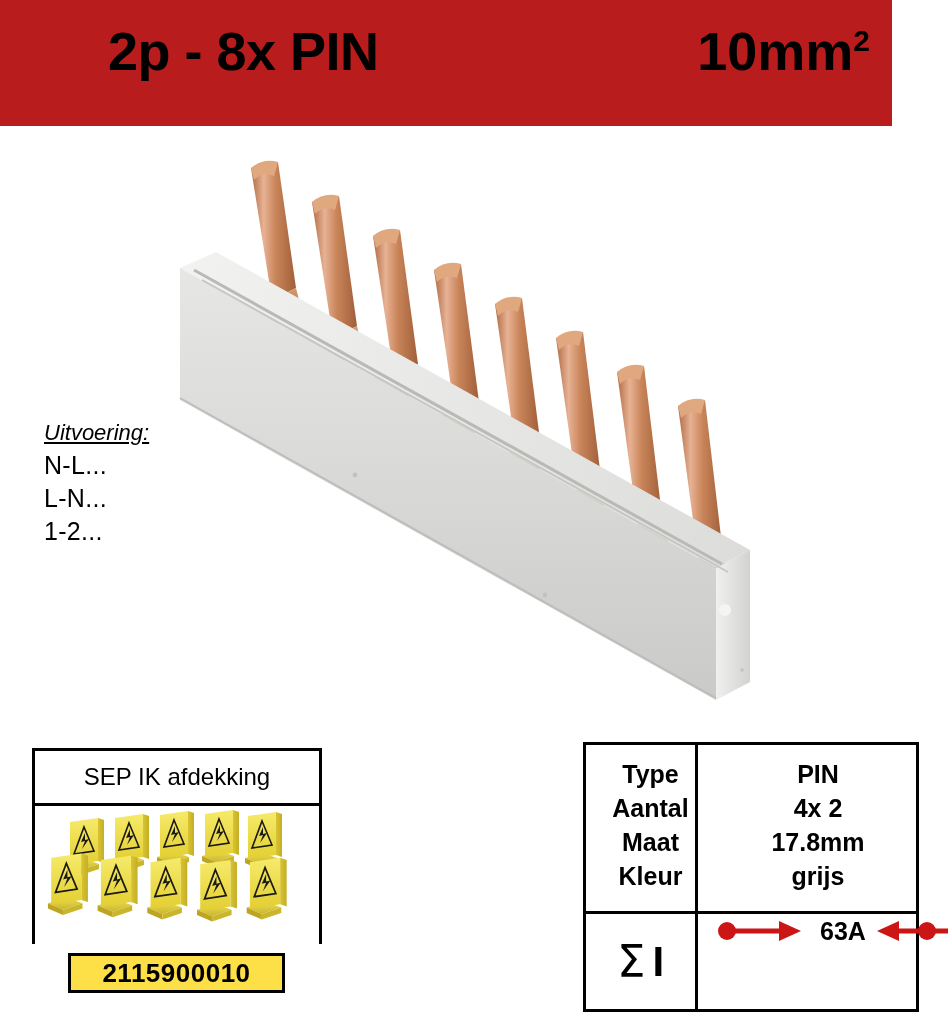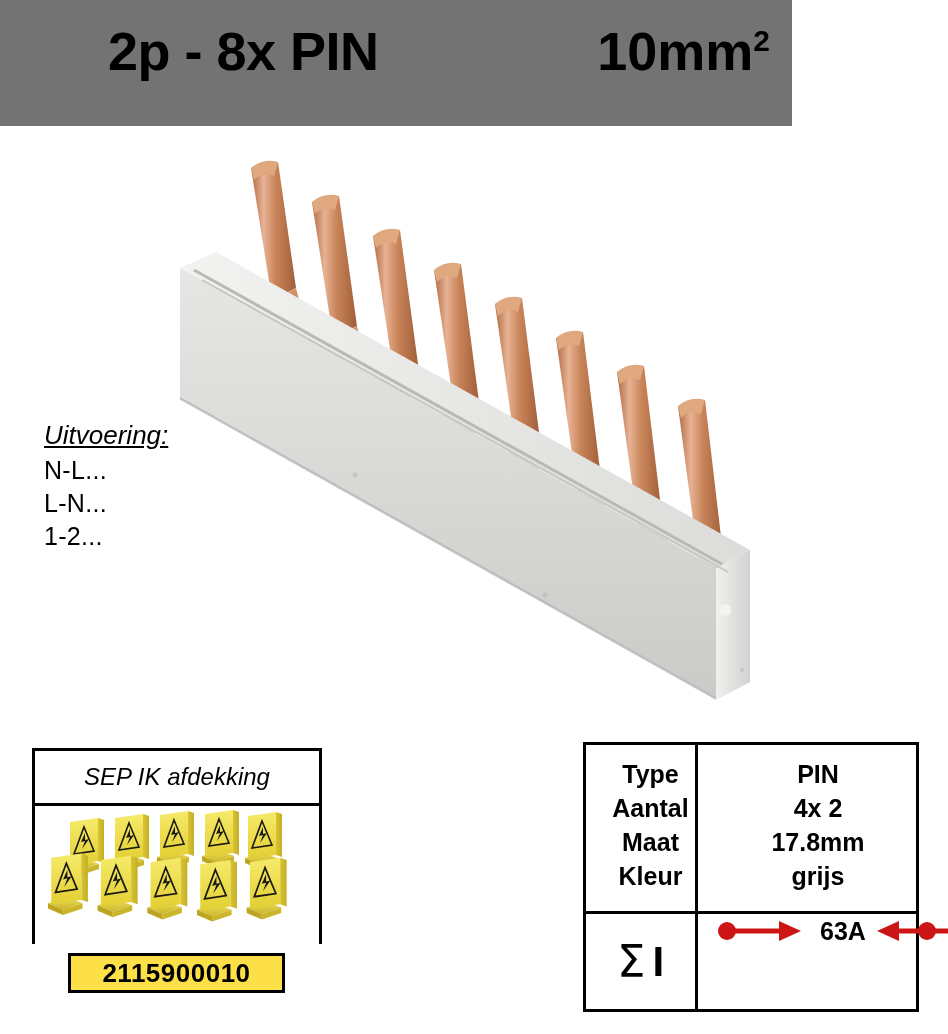--- a/index.html
+++ b/index.html
@@ -14,23 +14,23 @@
     overflow: hidden;
     font-family: "Liberation Sans", sans-serif;
     color: #000000;
   }
 
   
   .header-band {
     position: absolute;
     left: 0;
     top: 0;
-    width: 792px;
+    width: 892px;
     height: 126px;
-    background: #737373;
+    background: #b91c1c;
   }
   .header-title {
     position: absolute;
     left: 108px;
     top: 24px;
     font-size: 54px;
     font-weight: bold;
     letter-spacing: -0.5px;
     line-height: 1;
     white-space: nowrap;
@@ -52,21 +52,21 @@
   }
 
   
   .uitvoering {
     position: absolute;
     left: 44px;
     top: 418px;
     line-height: 1.32;
   }
   .uitvoering-title {
-    font-size: 26px;
+    font-size: 22px;
     font-style: italic;
     text-decoration: underline;
     display: block;
     margin-bottom: 2px;
   }
   .uitvoering-line {
     font-size: 25px;
     display: block;
     letter-spacing: 0.3px;
   }
@@ -92,21 +92,20 @@
     box-sizing: border-box;
     background: #fff;
   }
   .accessory-title {
     height: 52px;
     border-bottom: 3px solid #000;
     display: flex;
     align-items: center;
     justify-content: center;
     font-size: 24px;
-    font-style: italic;
     white-space: nowrap;
   }
   .accessory-image {
     height: 141px;
     position: relative;
     overflow: hidden;
     background: #fff;
   }
   .accessory-image svg { display: block; }
 

